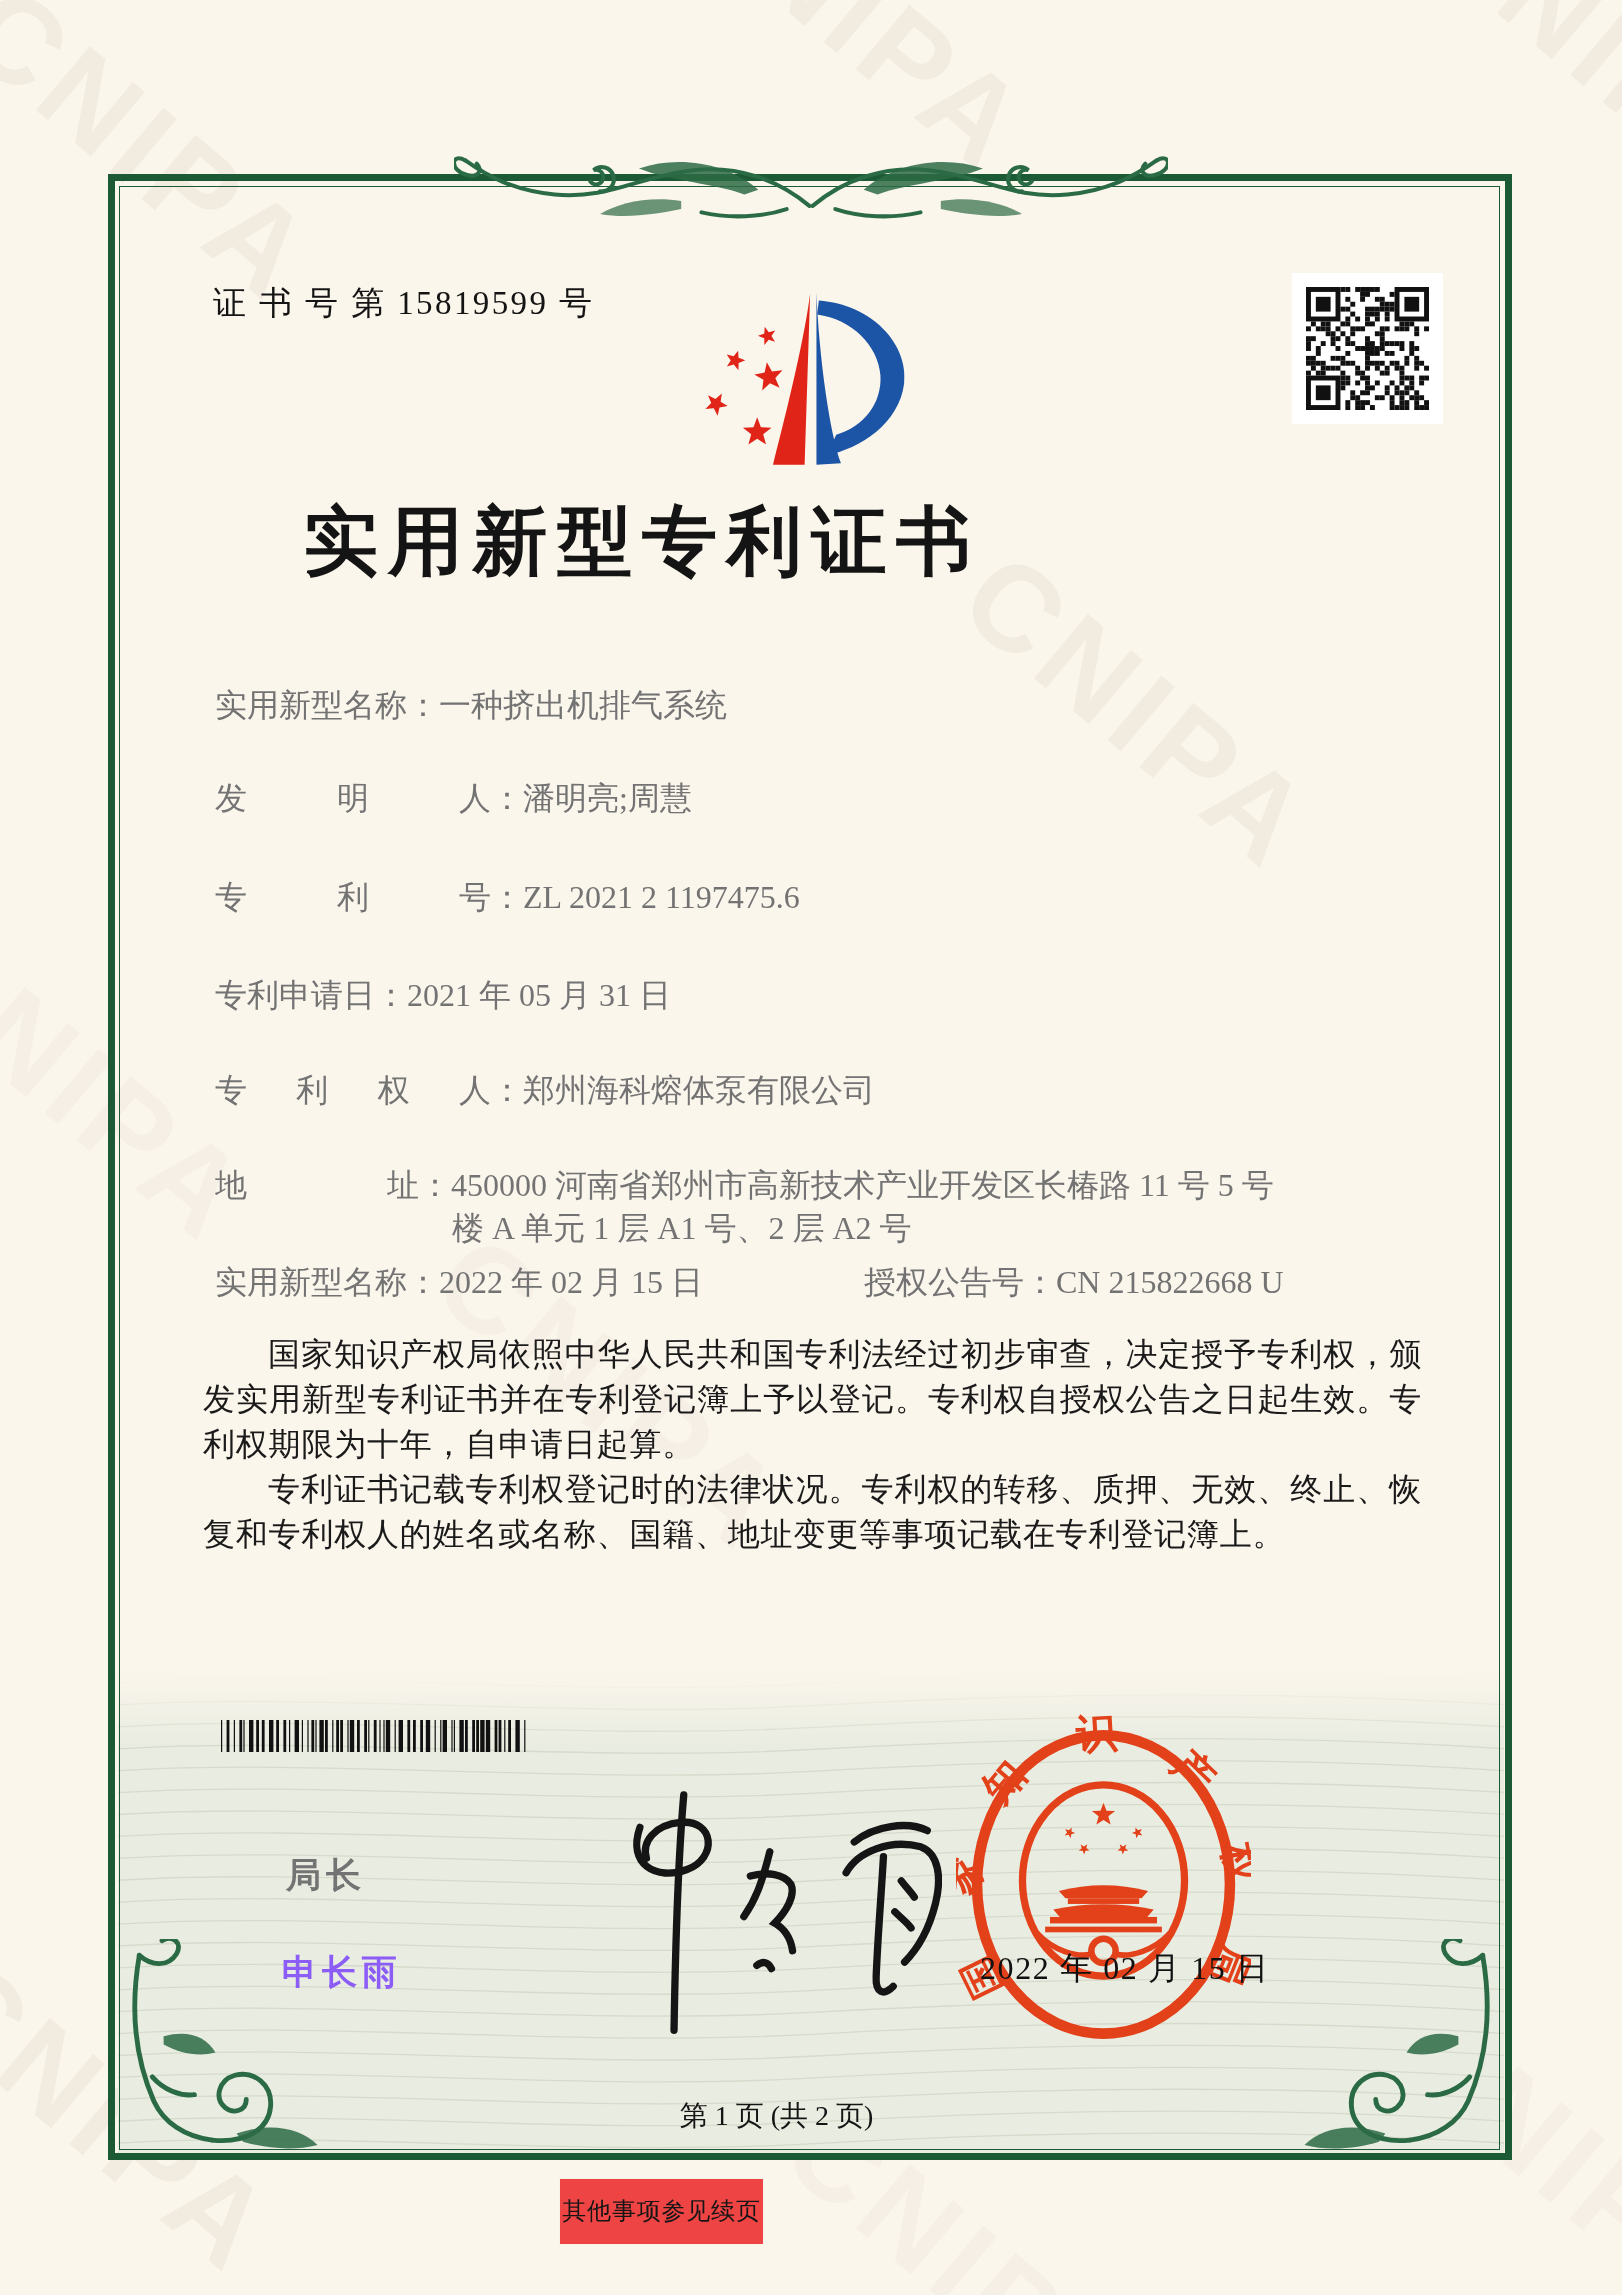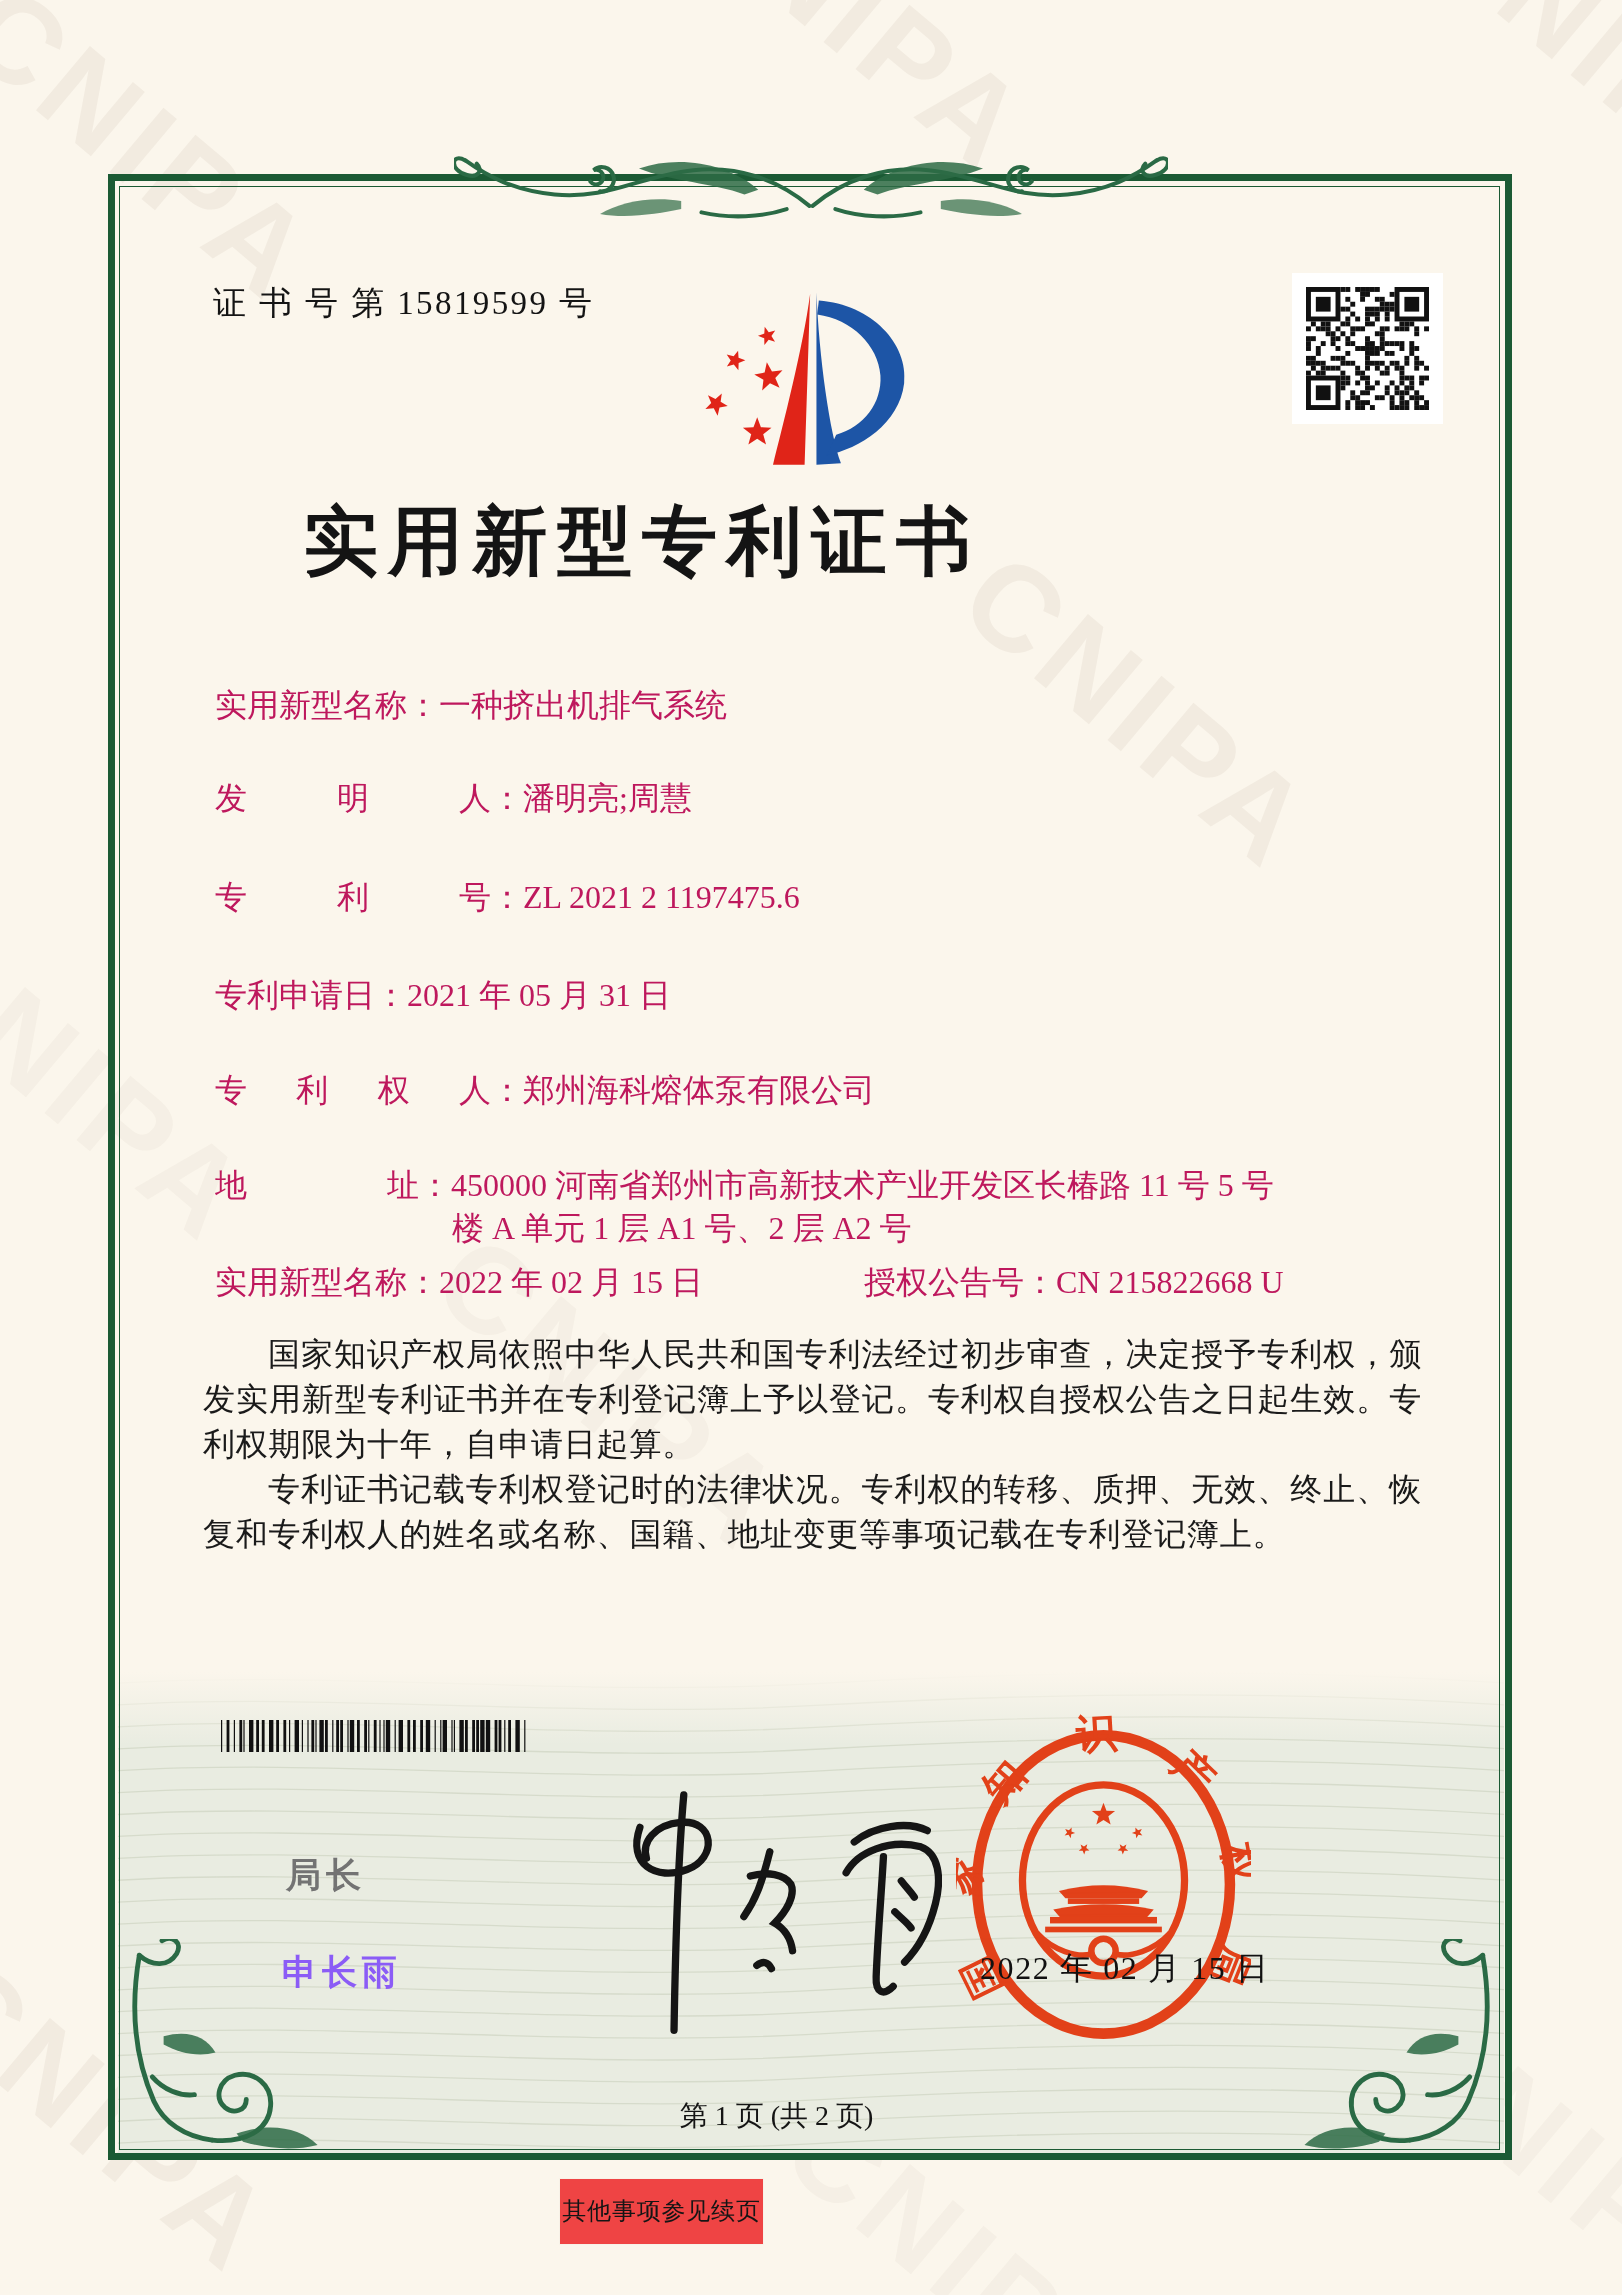--- a/index.html
+++ b/index.html
@@ -37,21 +37,21 @@
     background:linear-gradient(#fbf6ec,rgba(251,246,236,0));
   }
   
   .orn{position:absolute;z-index:5;pointer-events:none;}
   
   .certno{position:absolute;left:213px;top:281px;font-size:33px;letter-spacing:2.4px;z-index:4;white-space:nowrap;}
   .title{
     position:absolute;left:0;top:492px;width:1284px;text-align:center;z-index:4;
     font-size:75px;font-weight:700;letter-spacing:9.7px;white-space:nowrap;
   }
-  .row{position:absolute;left:215px;font-size:32px;z-index:4;white-space:nowrap;color:#be185d;}
+  .row{position:absolute;left:215px;font-size:32px;z-index:4;white-space:nowrap;color:#737373;}
   .sp340{display:inline-block;width:276px;text-align:justify;text-align-last:justify;vertical-align:bottom;}
   .sp252{display:inline-block;width:204px;text-align:justify;text-align-last:justify;vertical-align:bottom;}
   .paras{
     position:absolute;left:203px;top:1332px;width:1219px;z-index:4;
     font-size:32px;line-height:45px;text-align:justify;letter-spacing:0.8px;color:#1a1a1a;
   }
   .paras p{margin:0;text-indent:65px;}
   .director-title{position:absolute;left:286px;top:1852px;z-index:4;
     font-family:"Liberation Sans","DejaVu Sans",sans-serif;font-weight:700;font-size:35px;letter-spacing:4.9px;color:#737373;}
   .director-name{position:absolute;left:282px;top:1949px;z-index:4;

